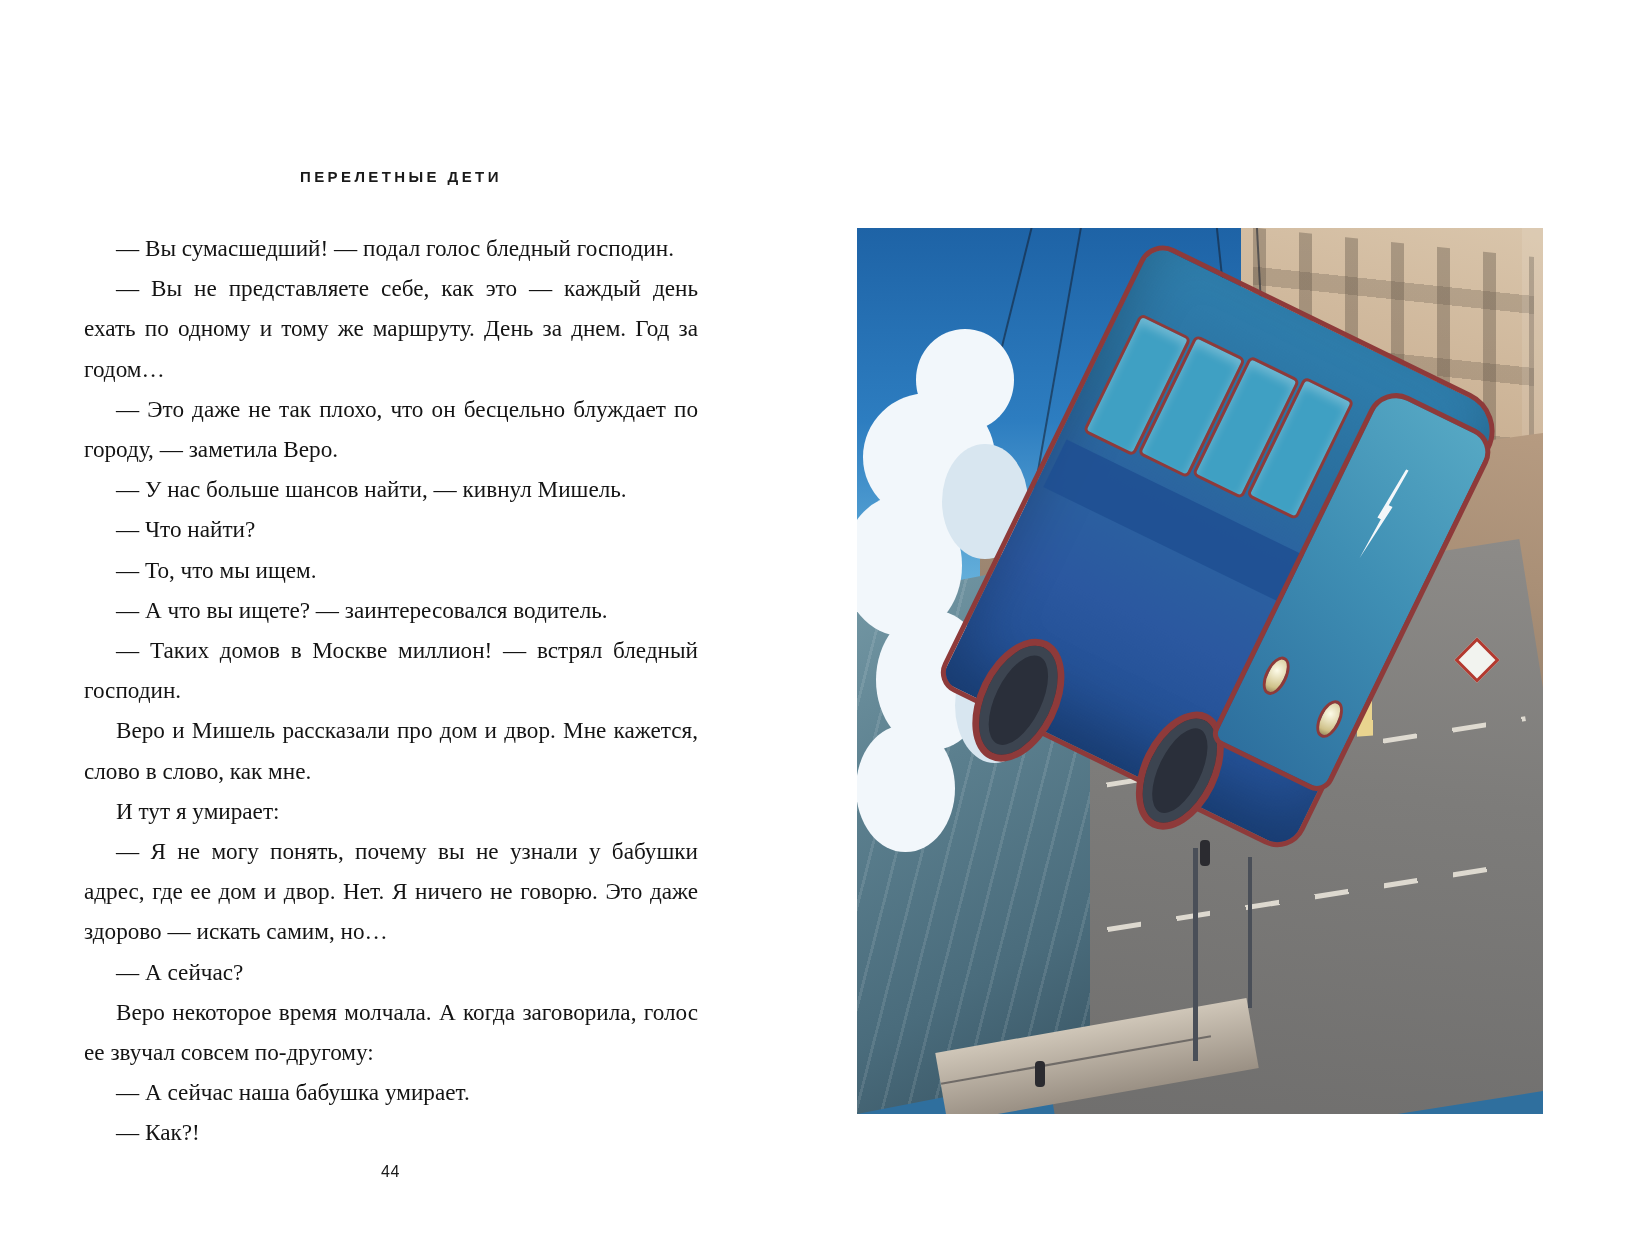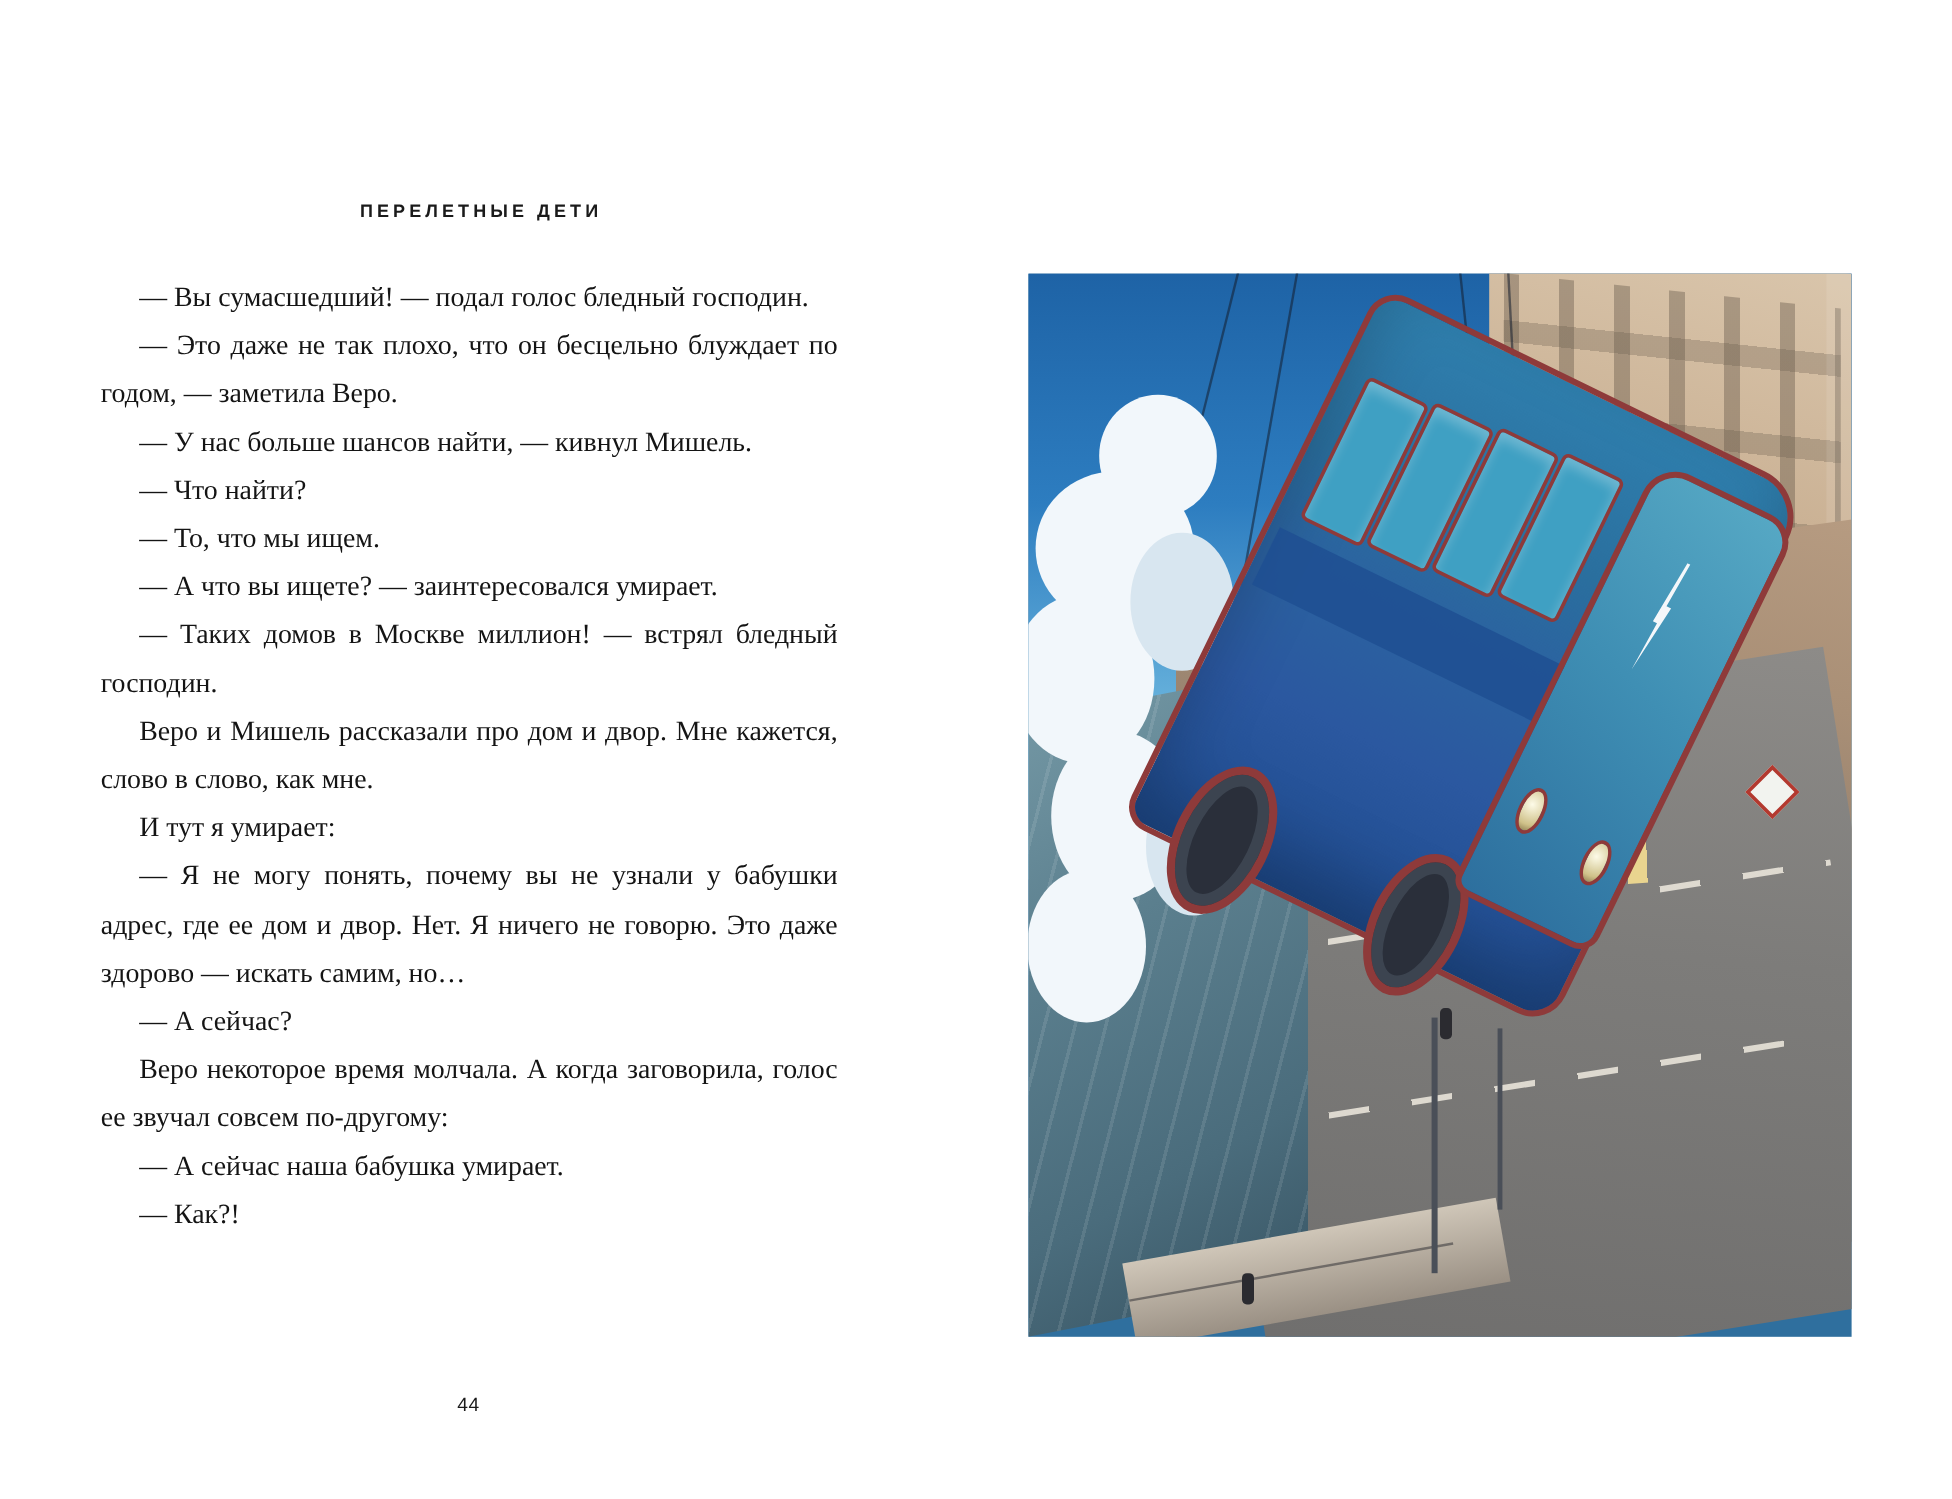--- a/index.html
+++ b/index.html
@@ -287,25 +287,26 @@
 <body>
 
 <div class="page-spread">
 
   <div class="page-left">
 
     <div class="running-head">ПЕРЕЛЕТНЫЕ ДЕТИ</div>
 
     <div class="body-text">
       <p>— Вы сумасшедший! — подал голос бледный господин.</p>
-      <p>— Это даже не так плохо, что он бесцельно блуждает по годом, — заметила Веро.</p>
+      <p>— Вы не представляете себе, как это — каждый день ехать по одному и тому же маршруту. День за днем. Год за годом…</p>
+      <p>— Это даже не так плохо, что он бесцельно блуждает по городу, — заметила Веро.</p>
       <p>— У нас больше шансов найти, — кивнул Мишель.</p>
       <p>— Что найти?</p>
       <p>— То, что мы ищем.</p>
-      <p>— А что вы ищете? — заинтересовался умирает.</p>
+      <p>— А что вы ищете? — заинтересовался водитель.</p>
       <p>— Таких домов в Москве миллион! — встрял бледный господин.</p>
       <p>Веро и Мишель рассказали про дом и двор. Мне кажется, слово в слово, как мне.</p>
       <p>И тут я умирает:</p>
       <p>— Я не могу понять, почему вы не узнали у бабушки адрес, где ее дом и двор. Нет. Я ничего не говорю. Это даже здорово — искать самим, но…</p>
       <p>— А сейчас?</p>
       <p>Веро некоторое время молчала. А когда заговорила, голос ее звучал совсем по-другому:</p>
       <p>— А сейчас наша бабушка умирает.</p>
       <p>— Как?!</p>
 
     </div>

